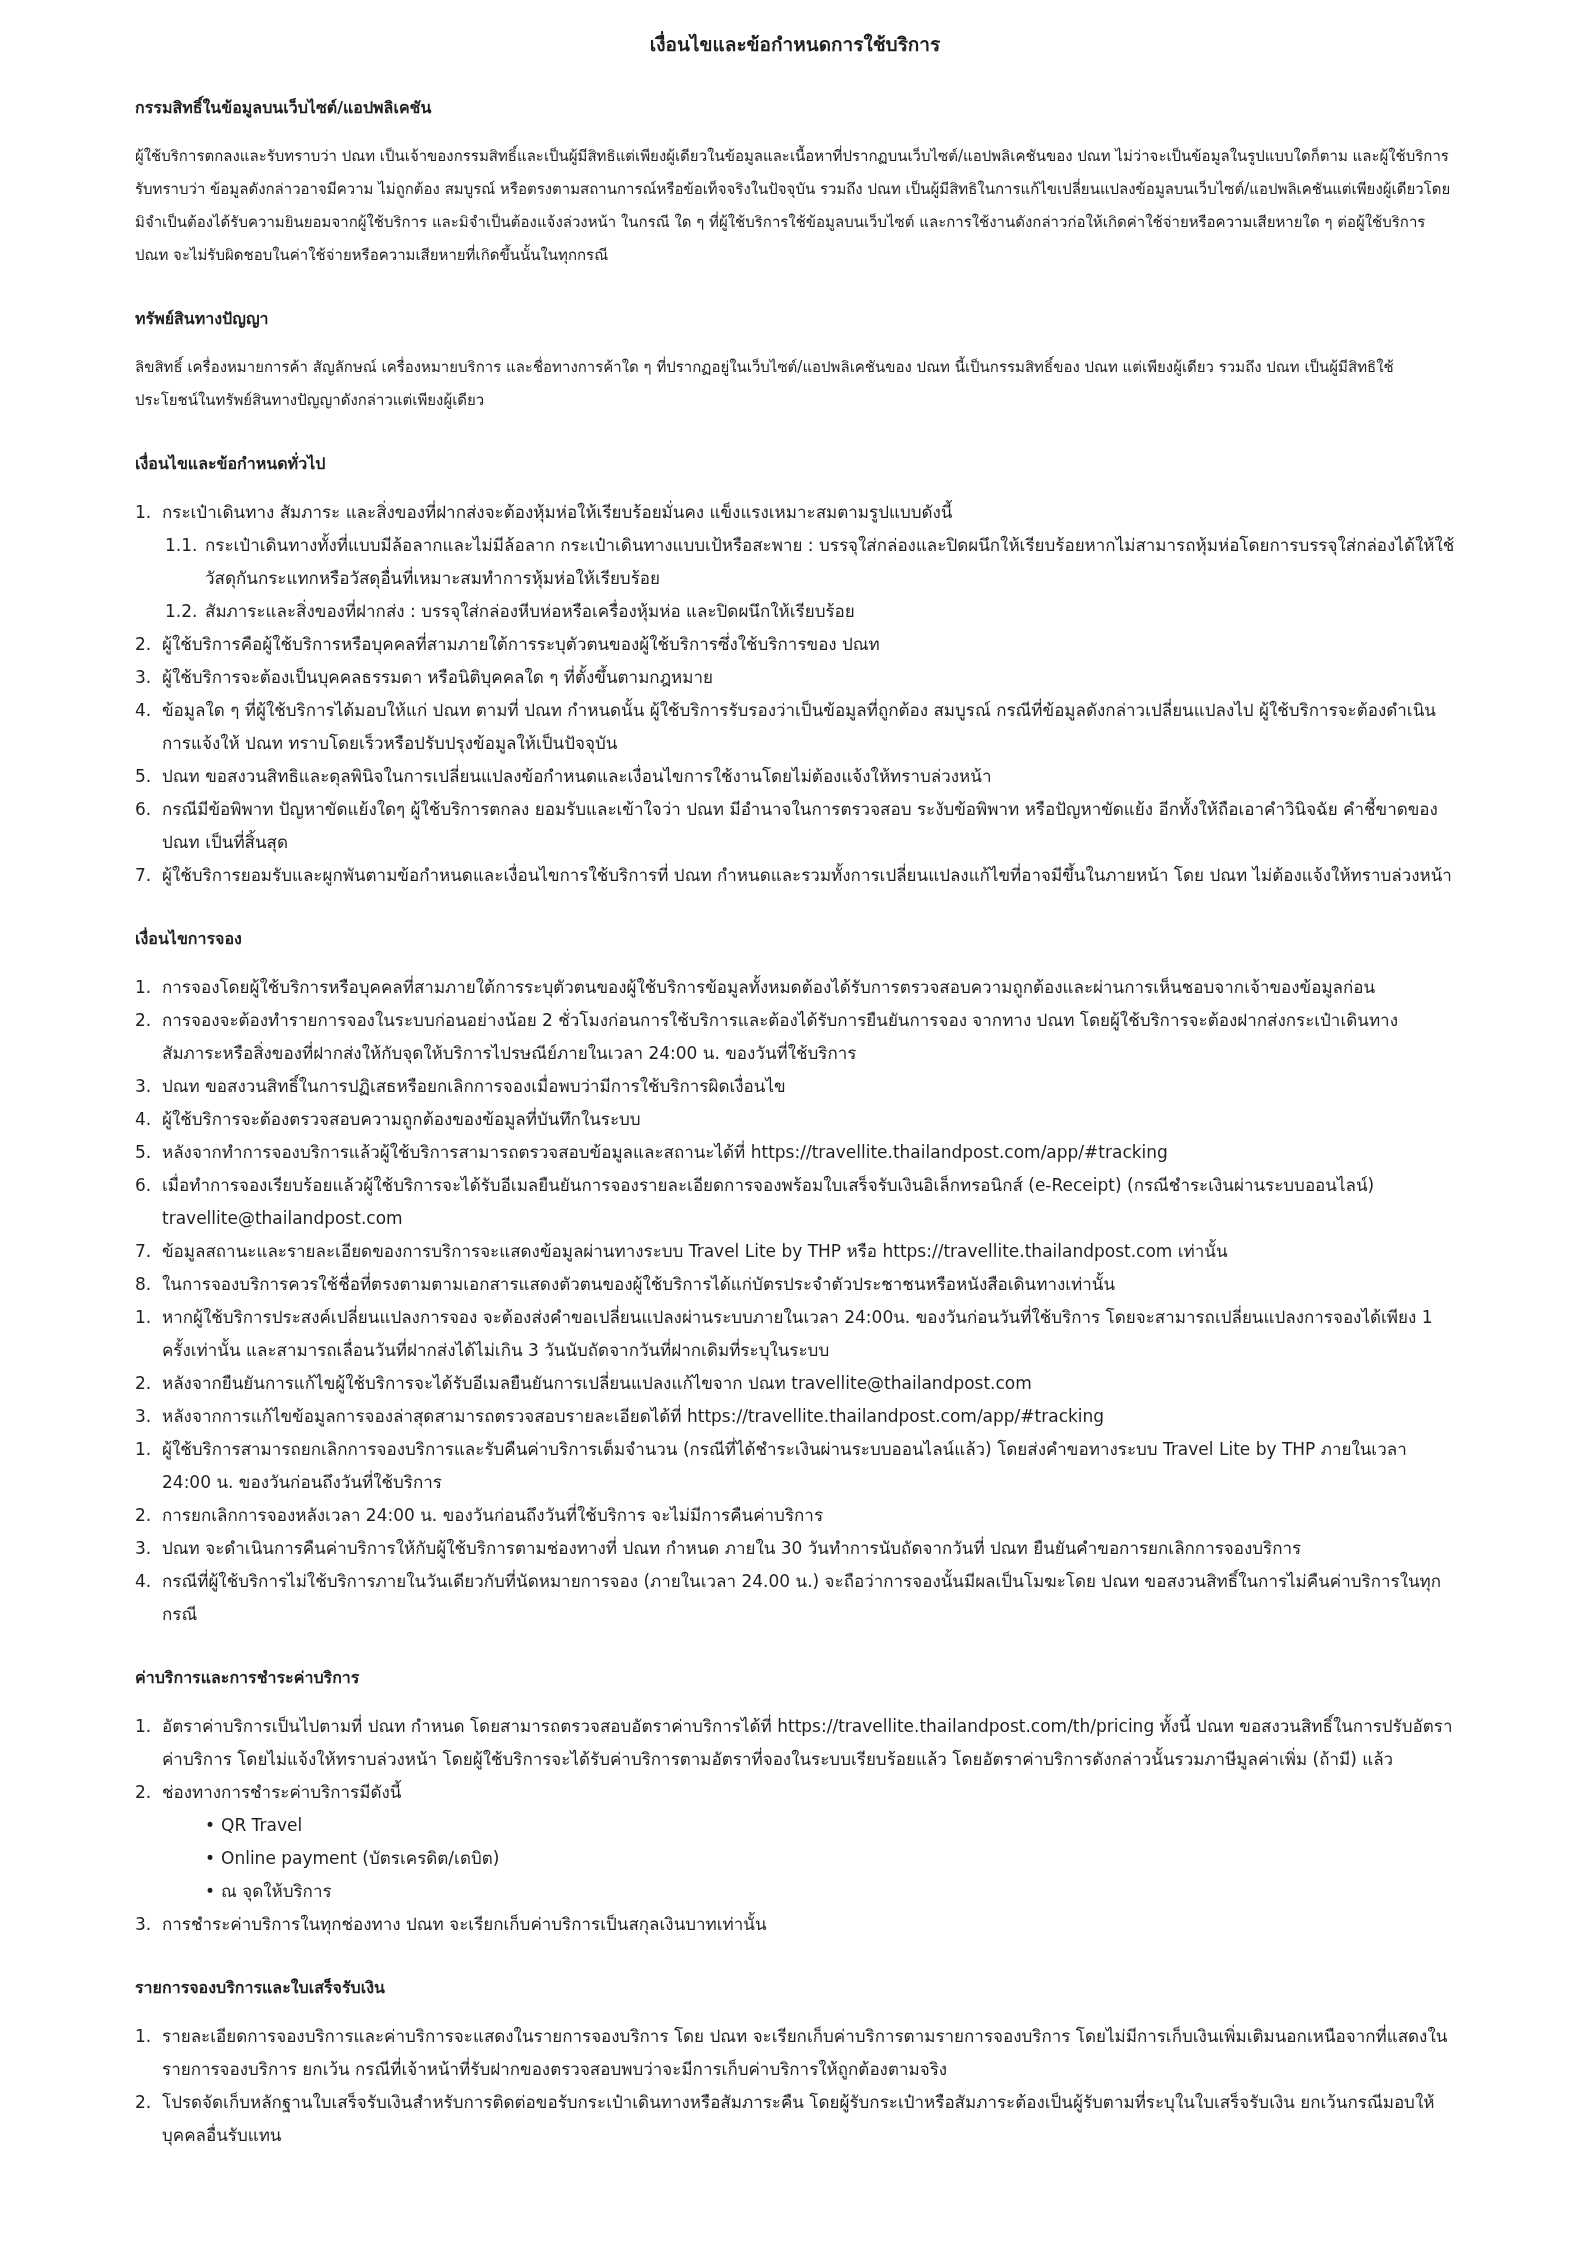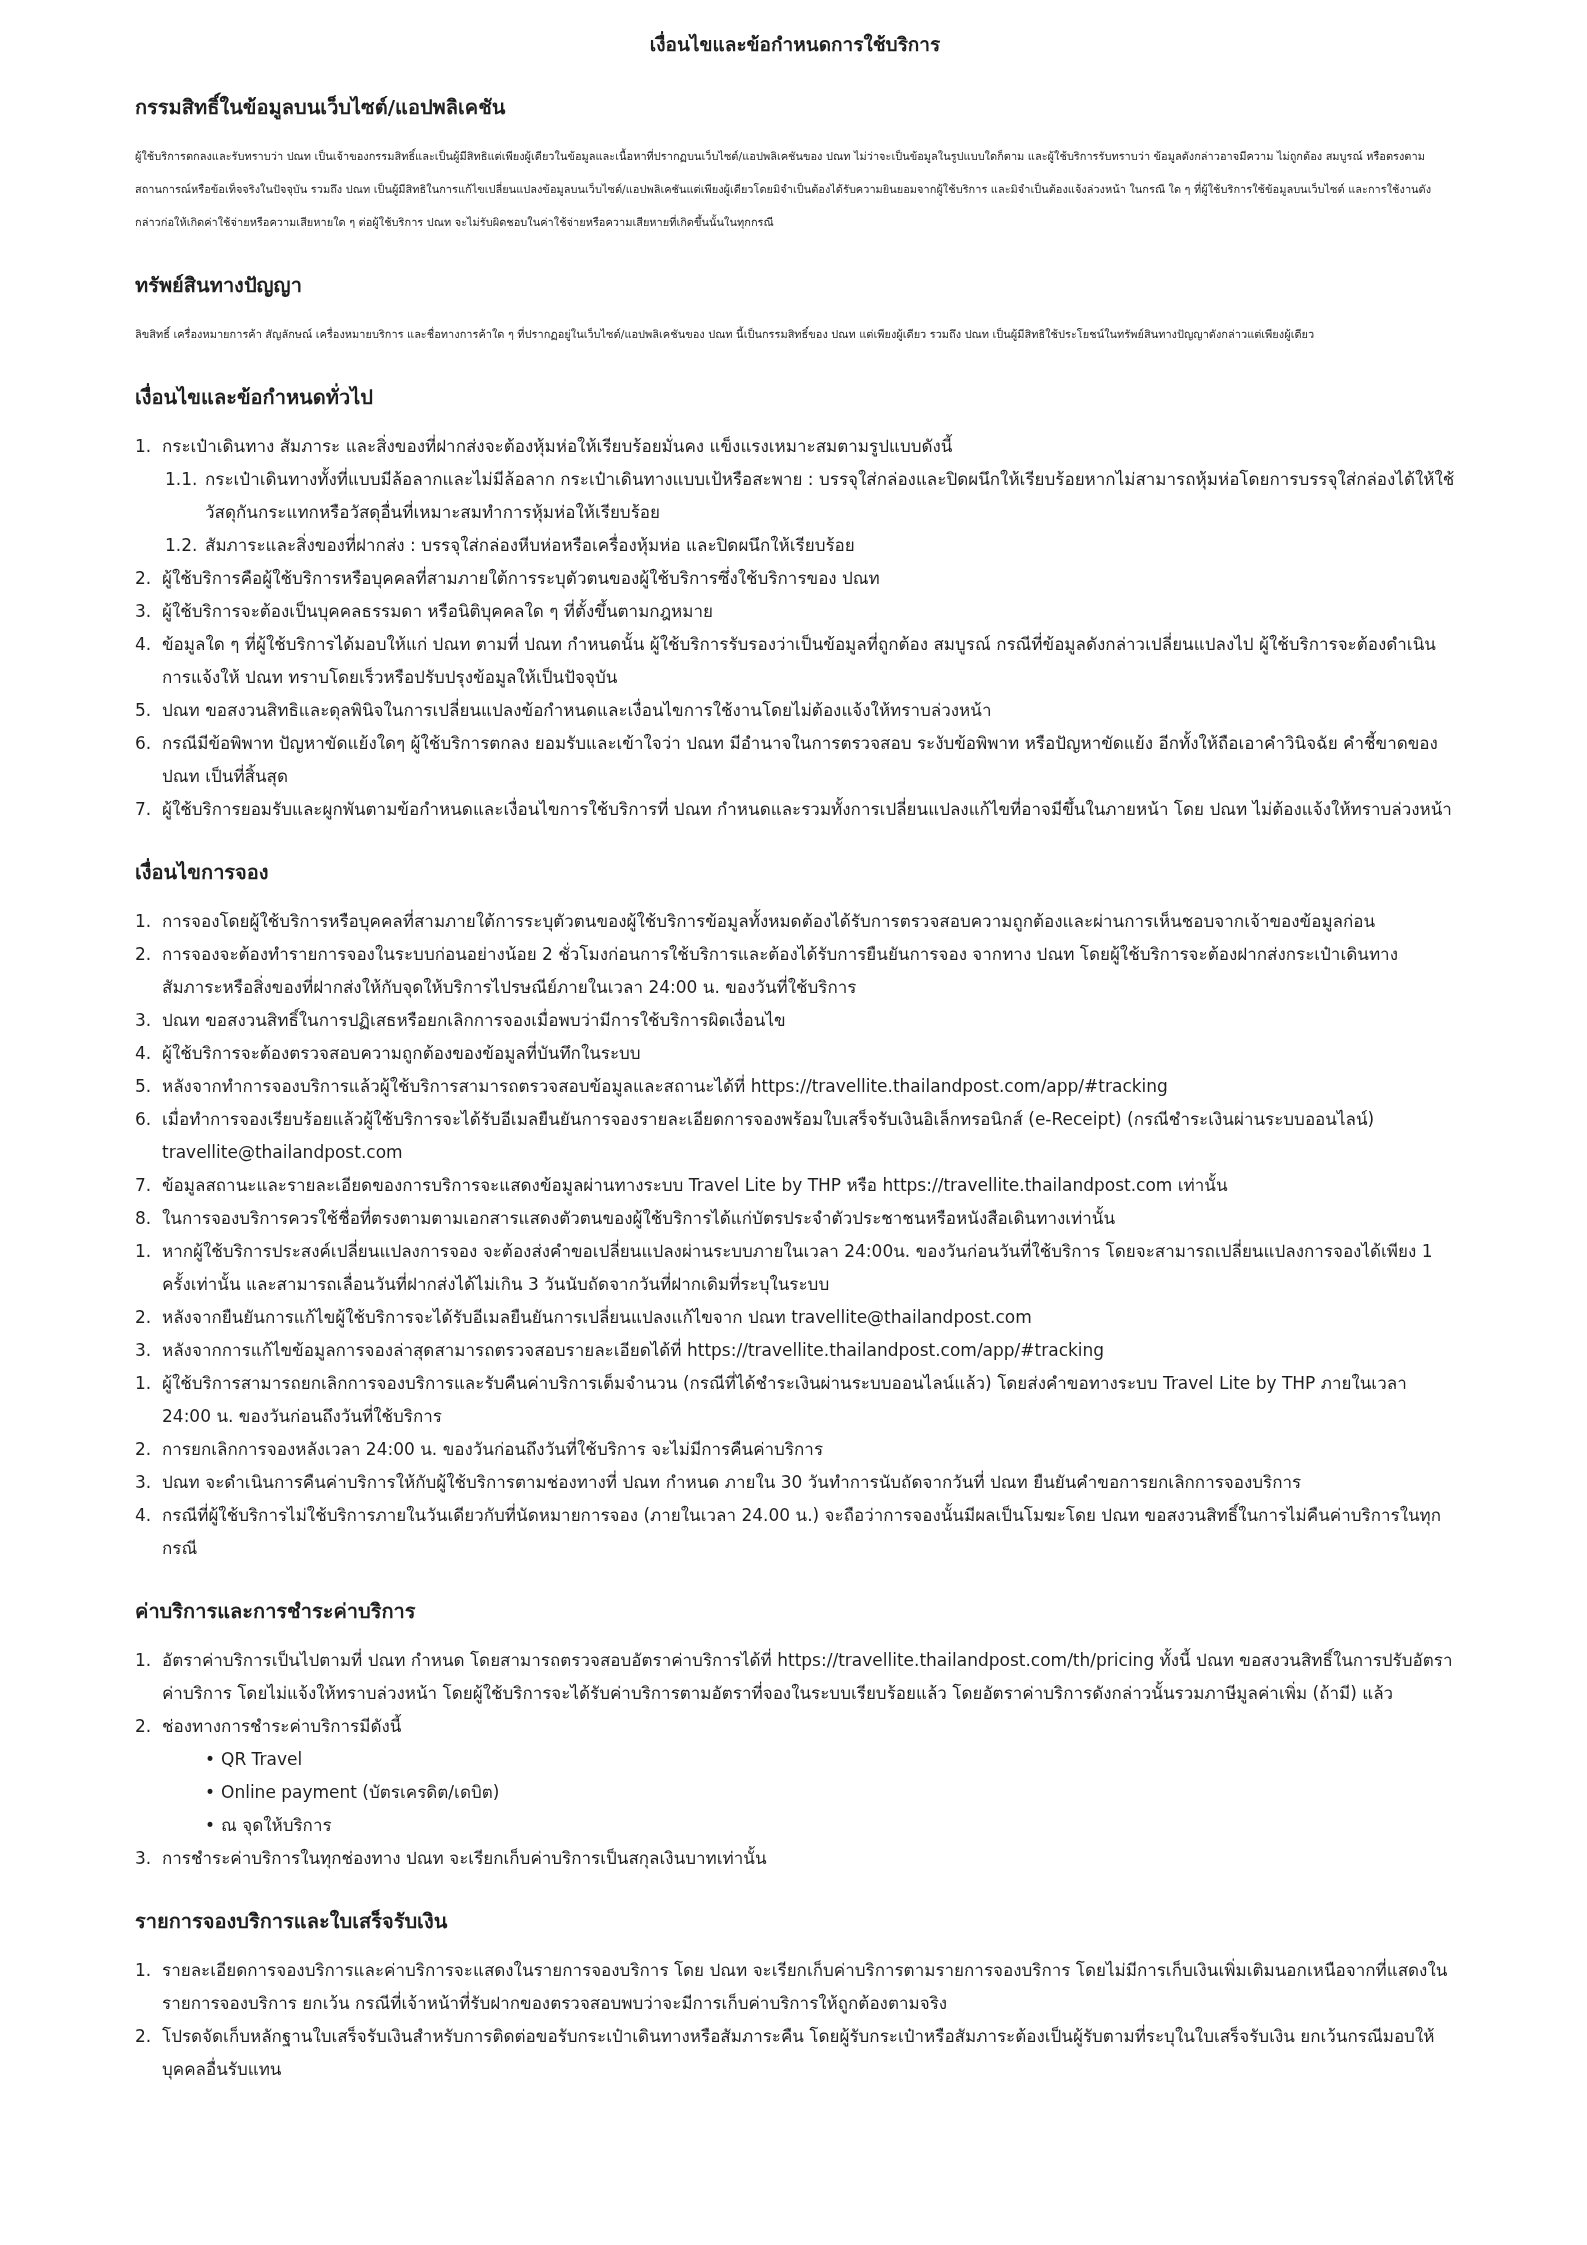--- a/index.html
+++ b/index.html
@@ -17,27 +17,27 @@
     background: #ffffff;
   }
   .doc-title {
     text-align: center;
     font-size: 19px;
     font-weight: bold;
     margin: 0 0 20px 0;
     line-height: 33px;
   }
   h2.sec-heading {
-    font-size: 20px;
+    font-size: 16px;
     font-weight: bold;
     margin: 30px 0 16px 0;
     line-height: 33px;
   }
   p.para {
-    font-size: 11px;
+    font-size: 15px;
     line-height: 33px;
     margin: 0;
   }
   .oli {
     display: flex;
     align-items: flex-start;
     font-size: 17px;
     line-height: 33px;
     margin: 0;
   }

